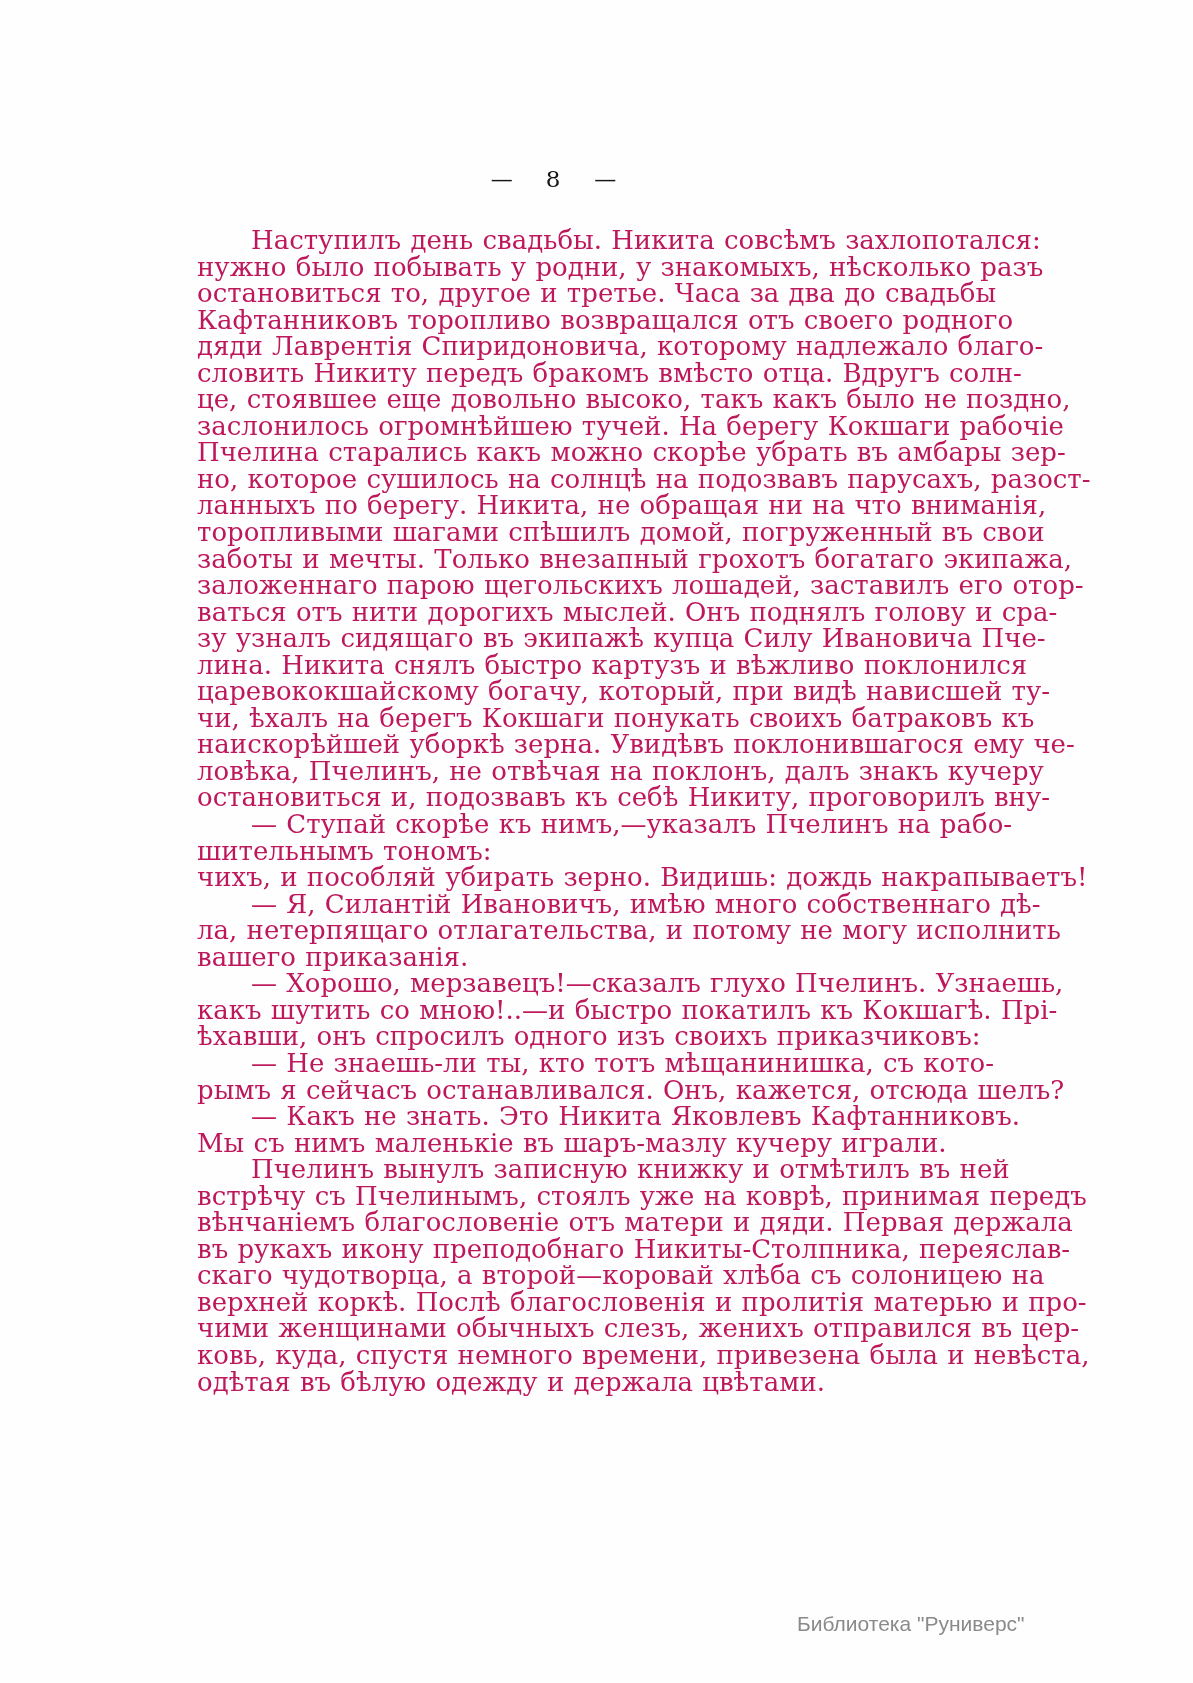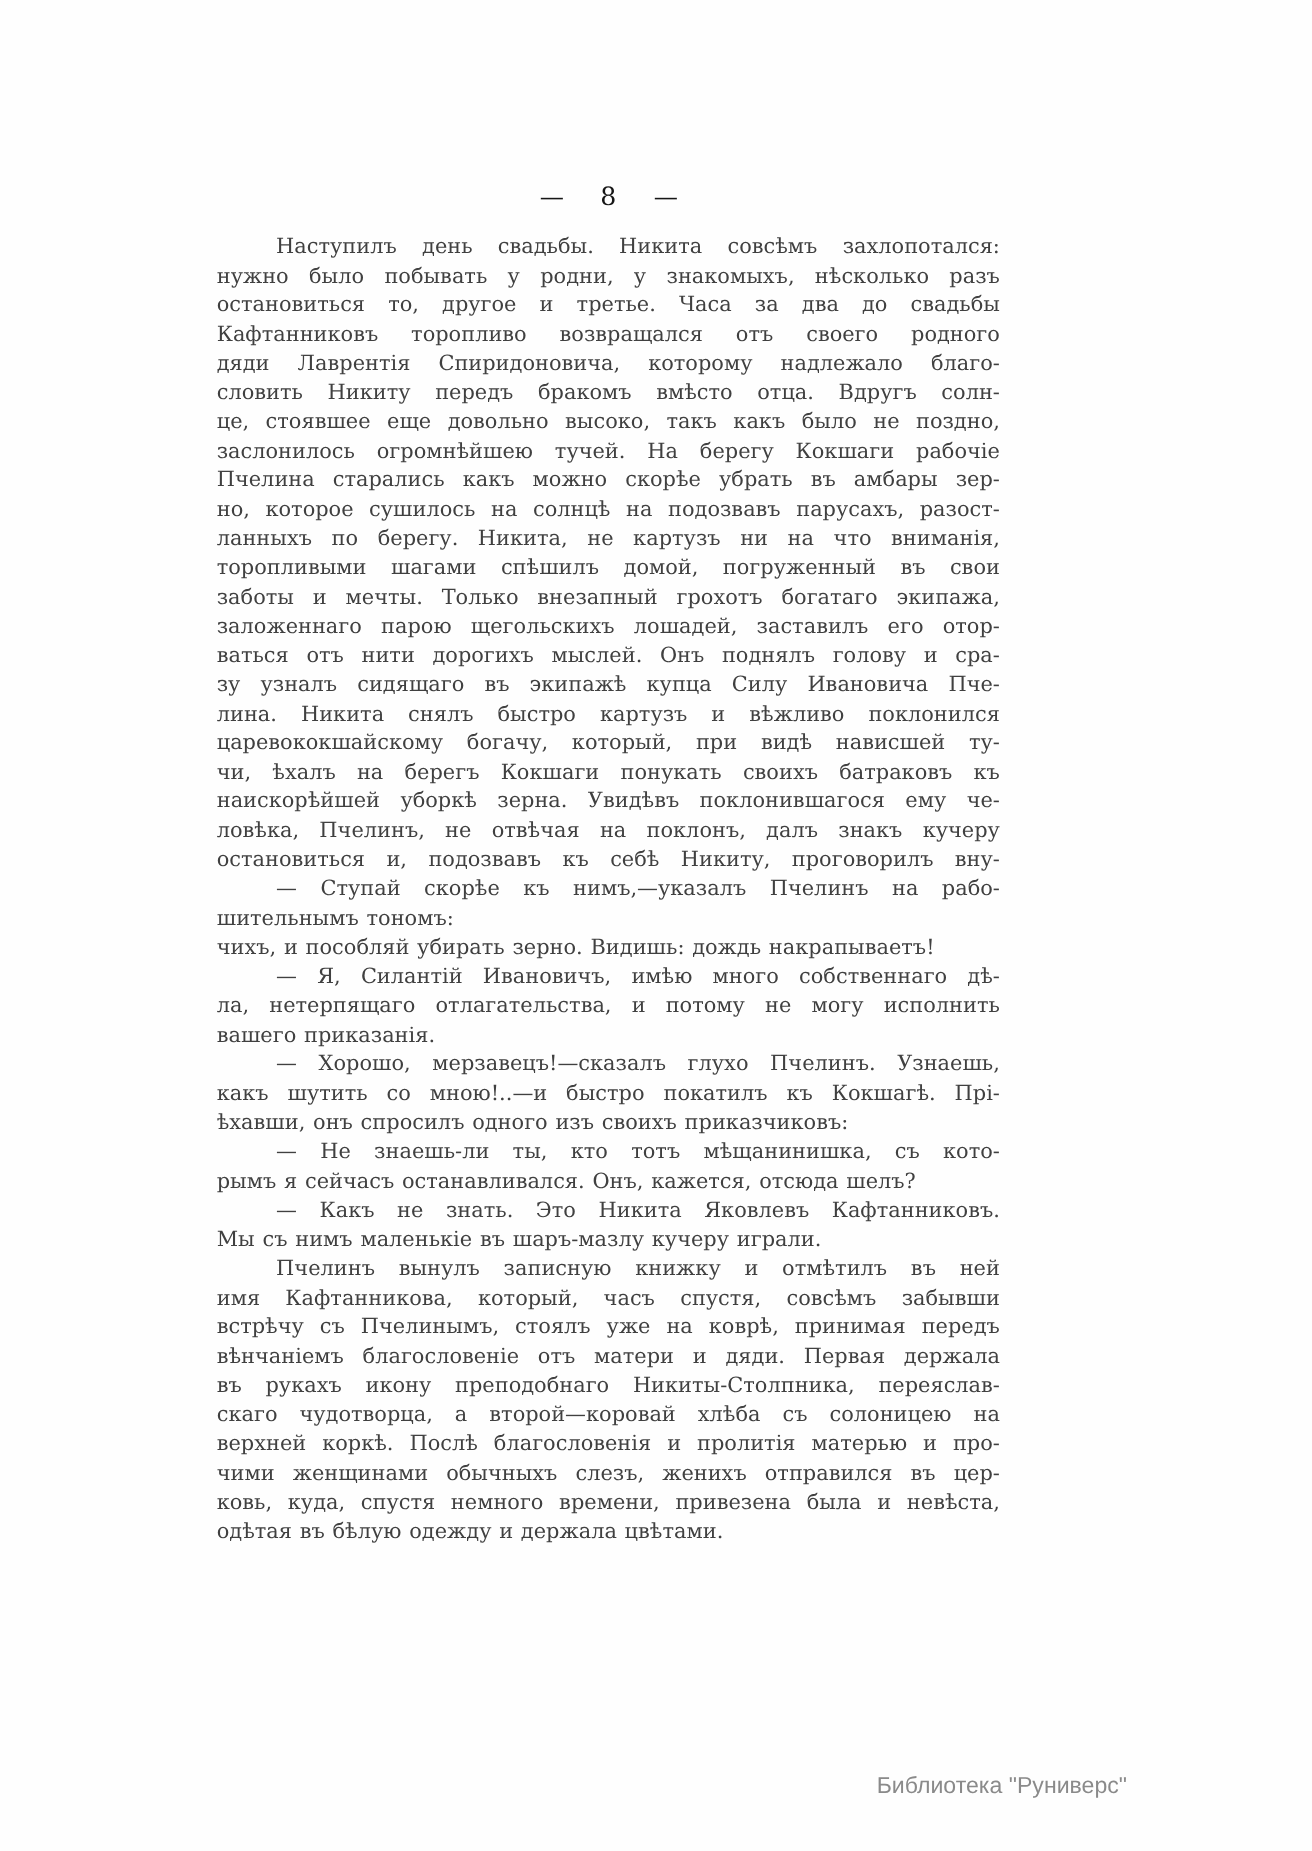--- a/index.html
+++ b/index.html
@@ -31,26 +31,26 @@
     gap: 34px;
     font-size: 23px;
     color: #161616;
   }
   .page-number-row .dash {
     letter-spacing: -1px;
     font-size: 22px;
   }
   .text-block {
     position: absolute;
-    top: 211px;
+    top: 227px;
     left: 197px;
     width: 712px;
-    font-size: 19px;
+    font-size: 26px;
     line-height: 26.55px;
-    color: #404040;
+    color: #be185d;
   }
   .line {
     height: 26.55px;
     text-align: justify;
     text-align-last: justify;
     word-spacing: 1px;
     white-space: nowrap;
   }
   .line.end {
     text-align-last: left;
@@ -84,21 +84,21 @@
       <div class="line indent">Наступилъ день свадьбы.  Никита совсѣмъ захлопотался:</div>
       <div class="line">нужно было побывать у родни, у знакомыхъ,  нѣсколько  разъ</div>
       <div class="line">остановиться  то,  другое  и  третье.  Часа  за  два  до  свадьбы</div>
       <div class="line">Кафтанниковъ  торопливо  возвращался  отъ  своего  родного</div>
       <div class="line">дяди  Лаврентія  Спиридоновича,  которому  надлежало  благо-</div>
       <div class="line">словить  Никиту  передъ  бракомъ  вмѣсто  отца.  Вдругъ  солн-</div>
       <div class="line">це, стоявшее еще довольно высоко,  такъ  какъ  было  не  поздно,</div>
       <div class="line">заслонилось огромнѣйшею тучей.  На берегу  Кокшаги рабочіе</div>
       <div class="line">Пчелина старались какъ можно скорѣе убрать  въ амбары  зер-</div>
       <div class="line">но,  которое  сушилось  на  солнцѣ на подозвавъ парусахъ,  разост-</div>
-      <div class="line">ланныхъ  по  берегу.  Никита,  не  картузъ  ни  на  что  вниманія,</div>
+      <div class="line">ланныхъ  по  берегу.  Никита,  не  обращая  ни  на  что  вниманія,</div>
       <div class="line">торопливыми  шагами  спѣшилъ  домой,  погруженный  въ  свои</div>
       <div class="line">заботы  и  мечты.  Только  внезапный  грохотъ  богатаго  экипажа,</div>
       <div class="line">заложеннаго  парою  щегольскихъ  лошадей,  заставилъ  его  отор-</div>
       <div class="line">ваться  отъ  нити  дорогихъ  мыслей.  Онъ  поднялъ  голову  и  сра-</div>
       <div class="line">зу  узналъ  сидящаго  въ  экипажѣ  купца  Силу  Ивановича  Пче-</div>
       <div class="line">лина.  Никита  снялъ  быстро  картузъ  и  вѣжливо  поклонился</div>
       <div class="line">царевококшайскому  богачу,  который,  при  видѣ  нависшей  ту-</div>
       <div class="line">чи,  ѣхалъ  на  берегъ  Кокшаги  понукать  своихъ  батраковъ  къ</div>
       <div class="line">наискорѣйшей  уборкѣ  зерна.  Увидѣвъ  поклонившагося  ему  че-</div>
       <div class="line">ловѣка,  Пчелинъ,  не  отвѣчая  на  поклонъ,  далъ  знакъ  кучеру</div>
@@ -110,21 +110,20 @@
       <div class="line">ла,  нетерпящаго  отлагательства,  и  потому  не  могу  исполнить</div>
       <div class="line end">вашего  приказанія.</div>
       <div class="line indent">—  Хорошо,  мерзавецъ!—сказалъ  глухо  Пчелинъ.  Узнаешь,</div>
       <div class="line">какъ  шутить  со  мною!..—и  быстро  покатилъ  къ  Кокшагѣ.   Прі-</div>
       <div class="line end">ѣхавши,  онъ  спросилъ  одного  изъ  своихъ  приказчиковъ:</div>
       <div class="line indent">—  Не  знаешь-ли  ты,  кто  тотъ  мѣщанинишка,  съ  кото-</div>
       <div class="line end">рымъ  я  сейчасъ  останавливался.  Онъ,  кажется,  отсюда  шелъ?</div>
       <div class="line indent">—  Какъ  не  знать.  Это  Никита  Яковлевъ  Кафтанниковъ.</div>
       <div class="line end">Мы  съ  нимъ  маленькіе  въ  шаръ-мазлу  кучеру  играли.</div>
       <div class="line indent">Пчелинъ  вынулъ  записную  книжку  и  отмѣтилъ  въ  ней</div>
-      <div class="line">имя  Кафтанникова,  который,  часъ  спустя,  совсѣмъ  забывши</div>
       <div class="line">встрѣчу  съ  Пчелинымъ,  стоялъ  уже  на коврѣ,  принимая  передъ</div>
       <div class="line">вѣнчаніемъ  благословеніе  отъ  матери  и  дяди.   Первая  держала</div>
       <div class="line">въ  рукахъ  икону  преподобнаго  Никиты-Столпника,  переяслав-</div>
       <div class="line">скаго  чудотворца,  а  второй—коровай  хлѣба  съ  солоницею  на</div>
       <div class="line">верхней коркѣ. Послѣ  благословенія   и  пролитія  матерью  и  про-</div>
       <div class="line">чими  женщинами  обычныхъ  слезъ,  женихъ  отправился  въ  цер-</div>
       <div class="line">ковь,  куда,  спустя  немного  времени,  привезена  была  и невѣста,</div>
       <div class="line end">одѣтая  въ  бѣлую  одежду  и  держала  цвѣтами.</div>
     </div>
 

